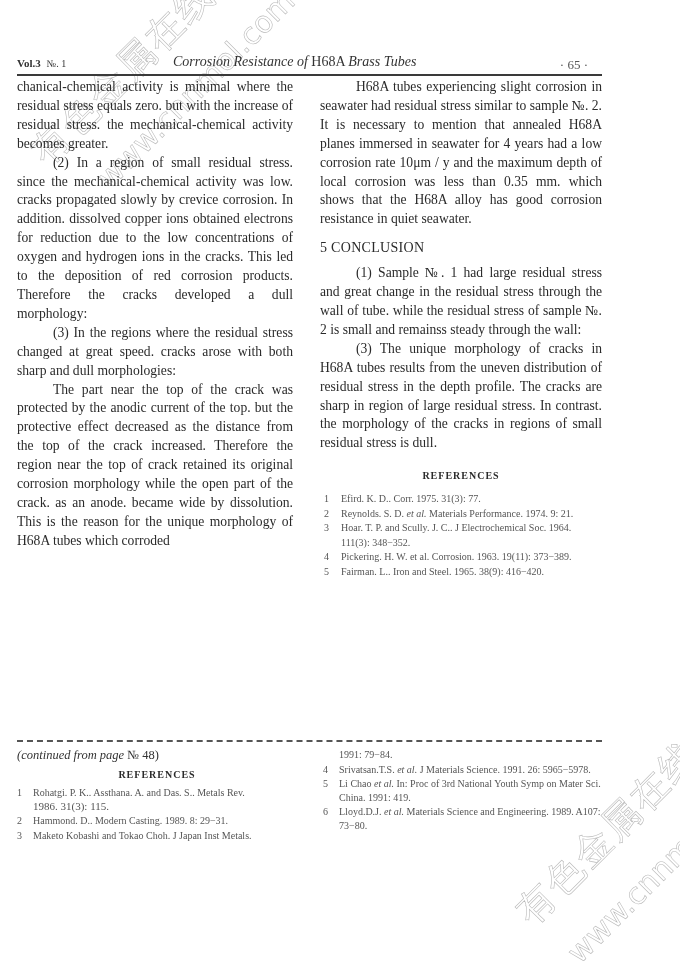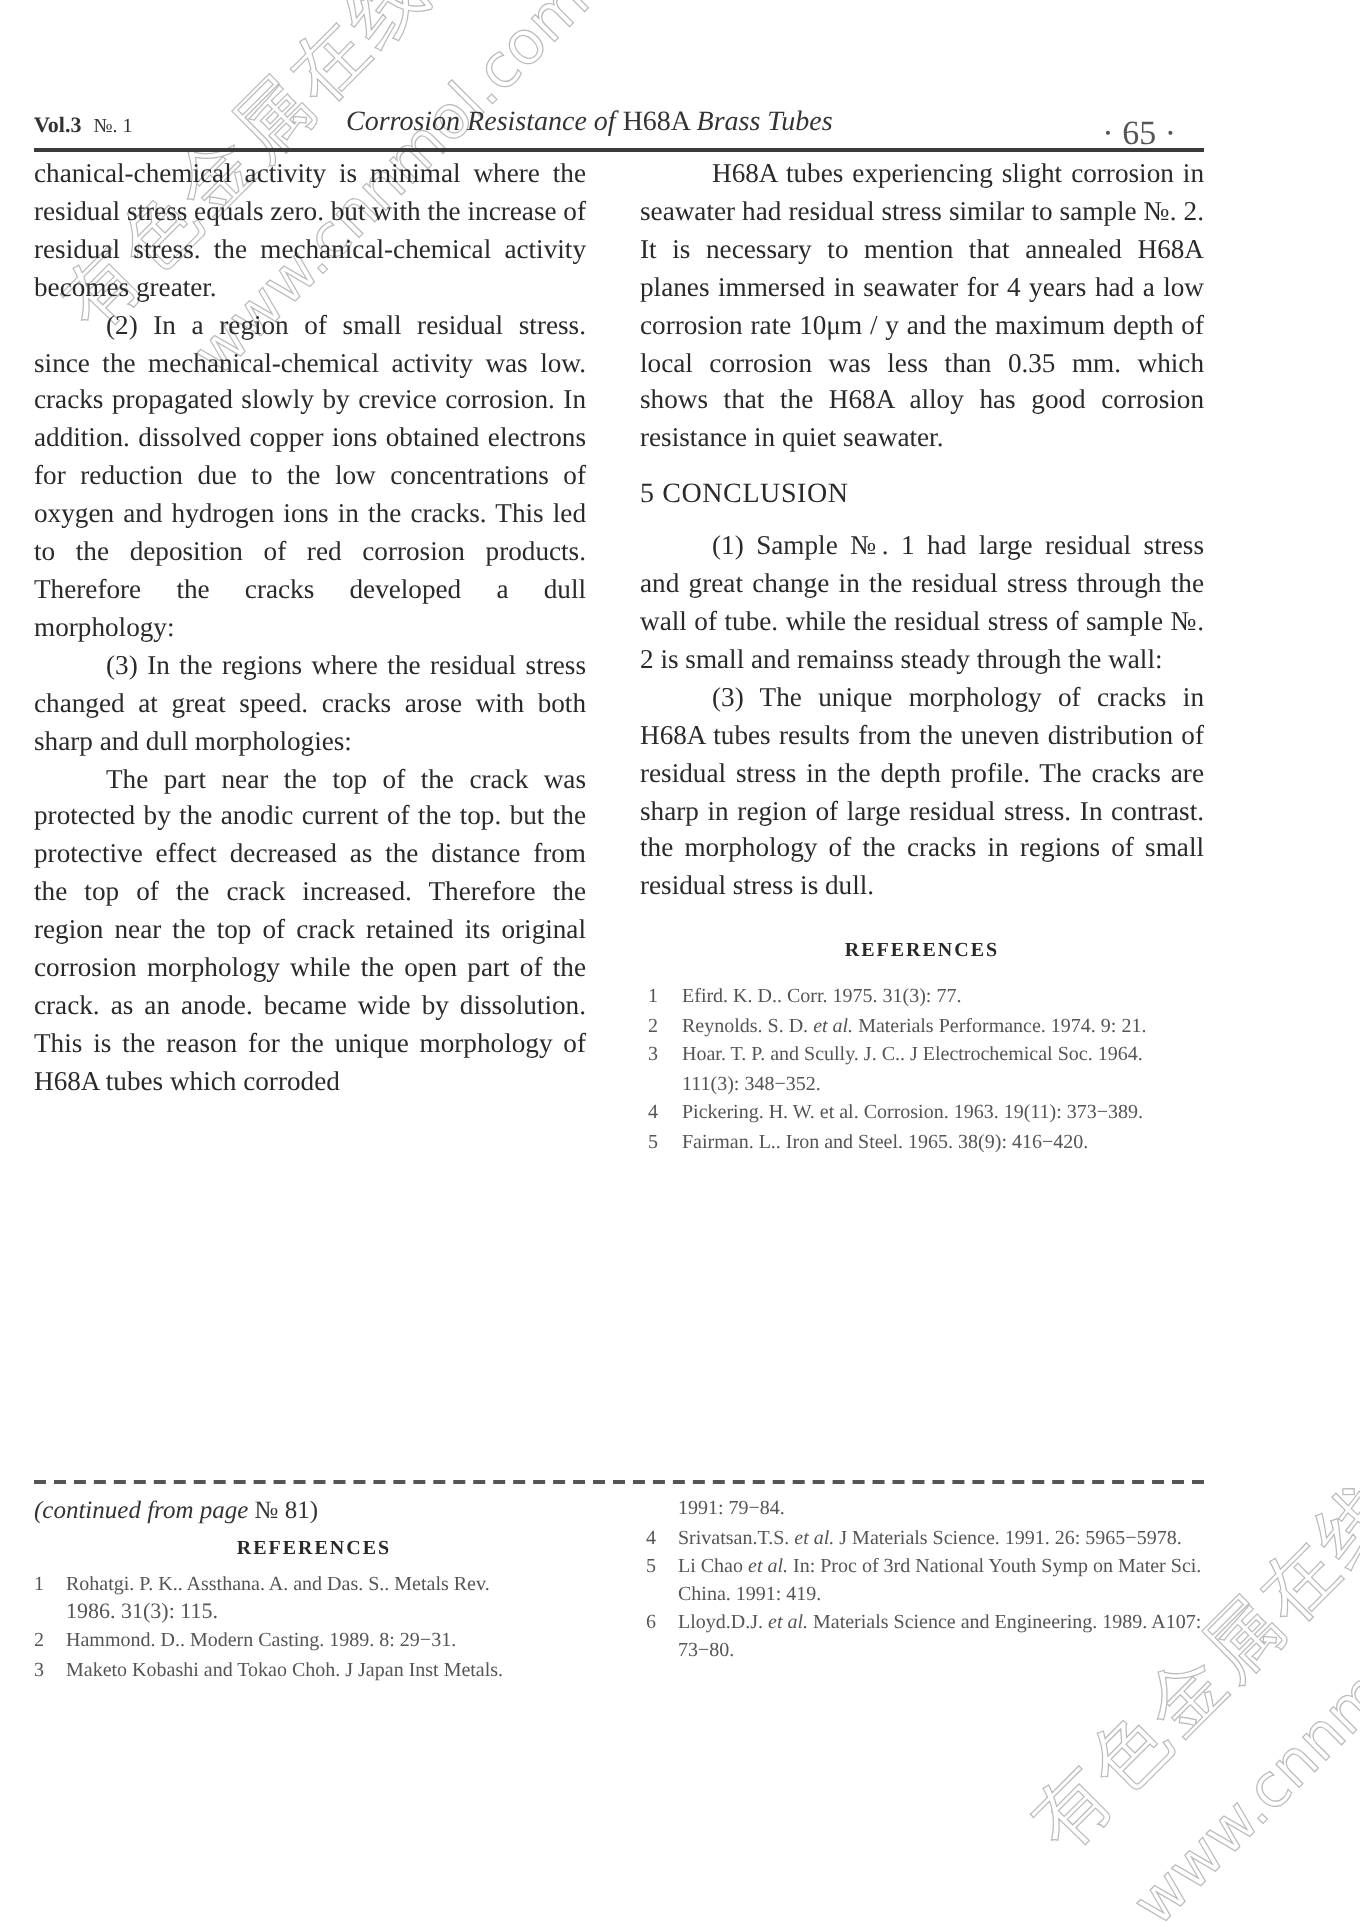--- a/index.html
+++ b/index.html
@@ -9,21 +9,21 @@
       color: #2a2a2a;
     }
     .header {
       position: absolute; left: 17px; top: 52px; width: 585px; height: 22px;
       font-size: 12px; color: #333;
     }
     .header .vol { position: absolute; left: 0; top: 5px; font-weight: bold; font-size: 11px; }
     .header .vol .no { font-weight: normal; font-size: 10px; margin-left: 6px; }
     .header .title { position: absolute; left: 156px; top: 2px; font-size: 14px; font-style: italic; }
     .header .title .up { font-style: normal; }
-    .header .page { position: absolute; right: 14px; top: 5px; font-size: 17px; color: #555; text-align: center; }
+    .header .page { position: absolute; right: 14px; top: 5px; font-size: 13px; color: #555; text-align: center; }
     .header-rule { position: absolute; left: 17px; top: 74px; width: 585px; height: 2px; background: #3a3a3a; }
 
     .col { position: absolute; font-size: 13.6px; line-height: 18.9px; text-align: justify; }
     .col p { margin: 0; }
     .col p.ind { text-indent: 36px; }
     .col-left { left: 17px; top: 78px; width: 276px; }
     .col-right { left: 320px; top: 78px; width: 282px; }
     .section-title { margin: 10px 0 6px 0 !important; font-weight: normal; font-size: 14px; letter-spacing: 0.3px; text-align: left !important; }
 
     .refs-title { text-align: center !important; font-weight: bold; font-size: 10px; letter-spacing: 1px; margin: 14px 0 6px 0 !important; }
@@ -103,21 +103,21 @@
   </div>
   <div class="ref">
     <span class="num">5</span>
     <span class="txt"><span>Fairman. L.. Iron and Steel. 1965. 38(9): 416−420.</span></span>
   </div>
 </div>
 
 <div class="dash-rule"></div>
 
 <div class="foot-left">
-  <div class="continued"><span>(continued from page </span><span class="up">№ 81)</span></div>
+  <div class="continued"><span>(continued from page </span><span class="up">№ 48)</span></div>
   <div class="refs-title" style="text-align:center;font-weight:bold;font-size:10px;letter-spacing:1px;margin:4px 0 6px 0;">REFERENCES</div>
   <div class="foot-ref">
     <span class="num">1</span>
     <span class="txt"><span>Rohatgi. P. K.. Assthana. A. and Das. S.. Metals Rev. </span><br><span class="cont">1986. 31(3): 115.</span></span>
   </div>
   <div class="foot-ref">
     <span class="num">2</span>
     <span class="txt"><span>Hammond. D.. Modern Casting. 1989. 8: 29−31.</span></span>
   </div>
   <div class="foot-ref">

